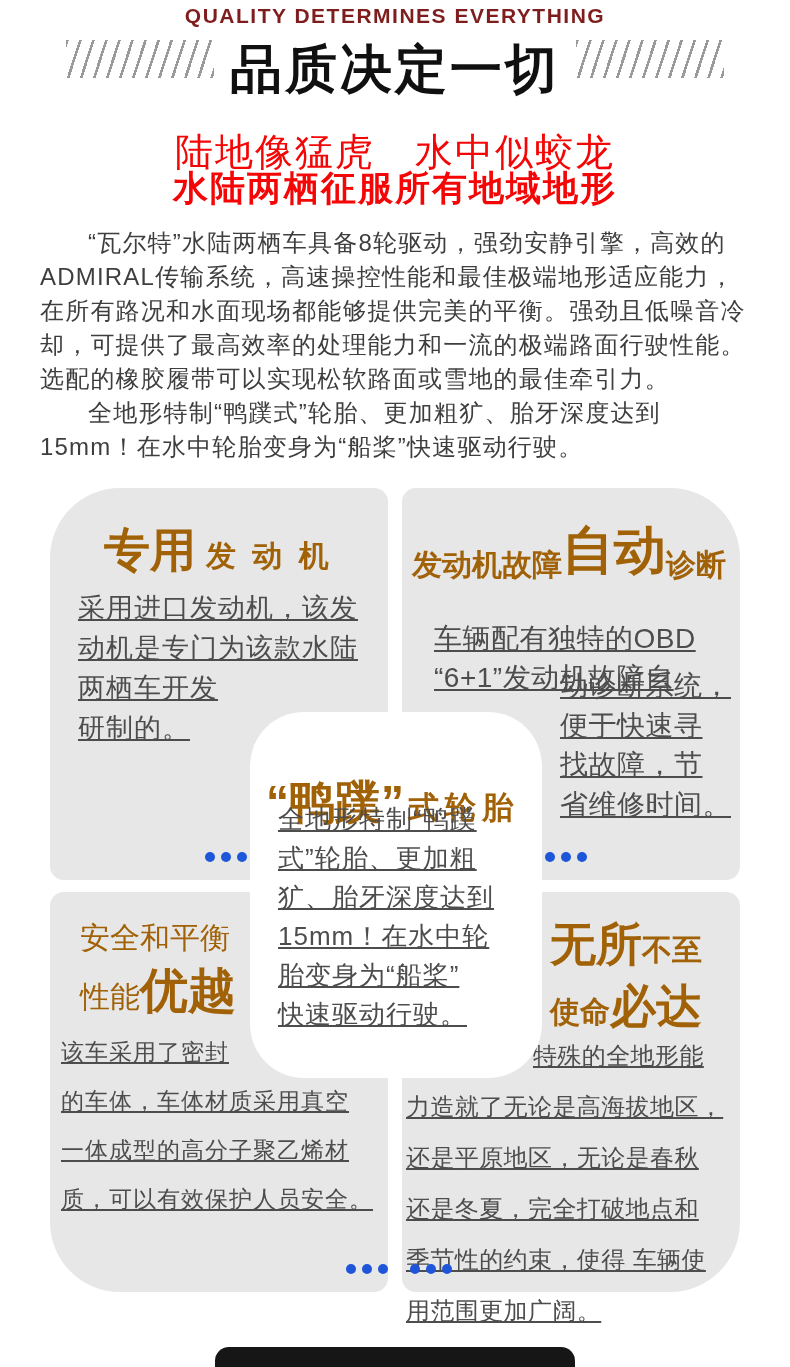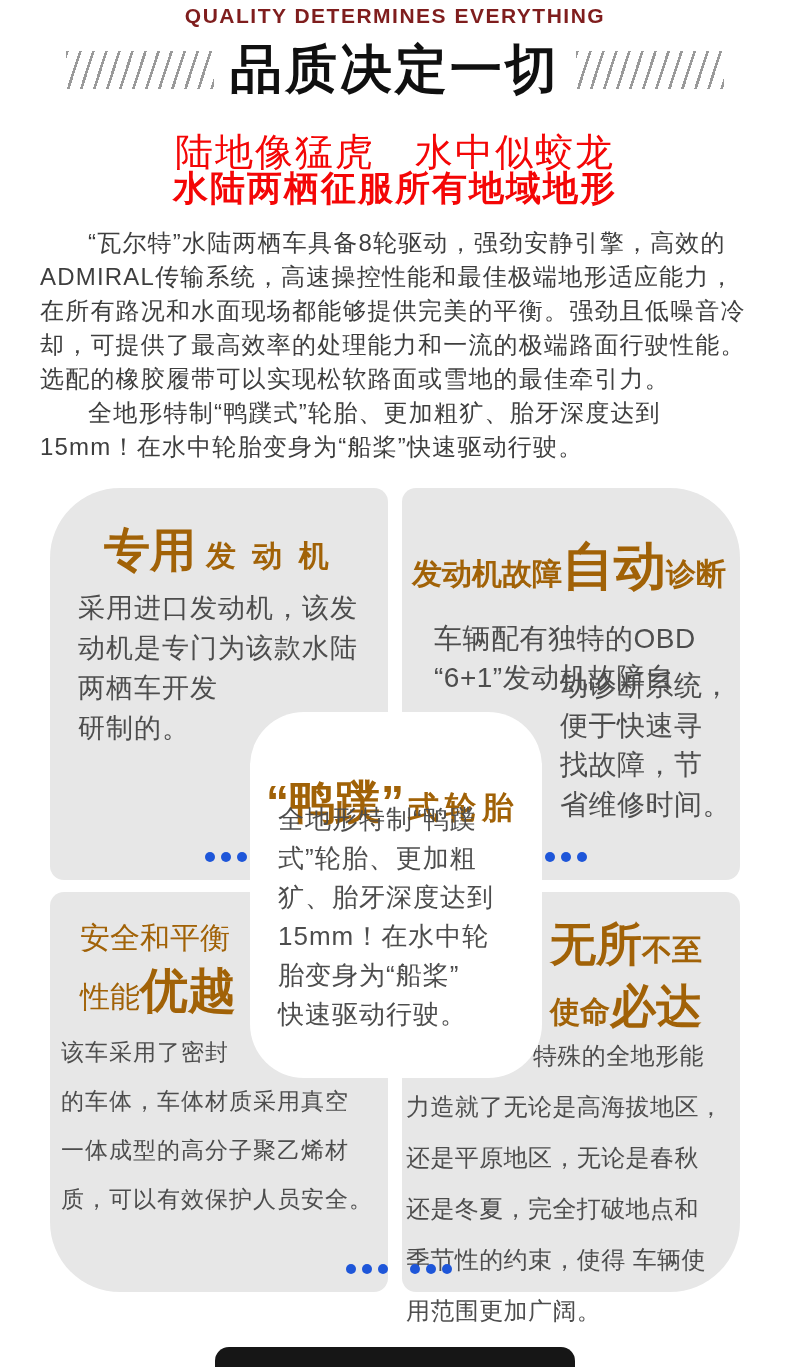--- a/index.html
+++ b/index.html
@@ -10,21 +10,21 @@
   }
 
   
   .eyebrow {
     position:absolute; top:4px; left:0; width:100%;
     text-align:center; font-size:21px; font-weight:700;
     letter-spacing:1.5px; color:#7f1d1d;
   }
   .title-row {
     position:absolute; top:40px; left:0; width:100%;
-    display:flex; justify-content:center; align-items:center; gap:16px;
+    display:flex; justify-content:center; align-items:flex-start; gap:16px;
   }
   .slashes {
     width:148px; height:38px;
     background:repeating-linear-gradient(108deg,#9a9a9a 0 2.6px,transparent 2.6px 12.4px);
   }
   .page-title {
     font-size:52px; font-weight:900; color:#101010;
     letter-spacing:3px; line-height:1.15; margin:0; white-space:nowrap;
   }
   .subtitle {
@@ -55,31 +55,31 @@
     position:absolute; left:250px; top:712px; width:292px; height:366px;
     background:#ffffff; border-radius:54px; z-index:5;
   }
 
   .red { color:#a16207; }
   .c-title { position:absolute; display:flex; align-items:baseline; white-space:nowrap; font-weight:800; }
   .t-big   { font-weight:800; }
   .t-small { font-weight:800; }
 
   .c-body {
-    position:absolute; color:#4d4d4d; white-space:pre; margin:0; font-weight:500;
+    position:absolute; color:#4d4d4d; white-space:pre; margin:0; font-weight:500;text-decoration:underline;
   }
 
   
   .card-engine .c-title { left:54px; top:32px; }
   .card-engine .t-big   { font-size:46px; }
   .card-engine .t-small { font-size:30px; margin-left:10px; letter-spacing:4px; }
   .card-engine .c-body  { left:28px; top:100px; font-size:27px; line-height:40px; letter-spacing:1px; }
 
   
-  .card-diagnosis .c-title { left:10px; top:44px; }
+  .card-diagnosis .c-title { left:10px; top:28px;align-items:flex-end; }
   .card-diagnosis .t-pre,
   .card-diagnosis .t-post { font-size:30px; font-weight:800; }
   .card-diagnosis .t-big  { font-size:52px; }
   .card-diagnosis .body-top  { left:32px;  top:100px; font-size:28px; line-height:39px; letter-spacing:0.5px;margin-top:31px; }
   .card-diagnosis .body-wrap { left:158px; top:178px; font-size:28px; line-height:39.5px; letter-spacing:0.5px; }
 
   
   .tire-box .c-title { left:16px; top:24px;margin-top:36px; }
   .tire-box .t-big   { font-size:46px; }
   .tire-box .t-small { font-size:31px; margin-left:4px; letter-spacing:6px; }

